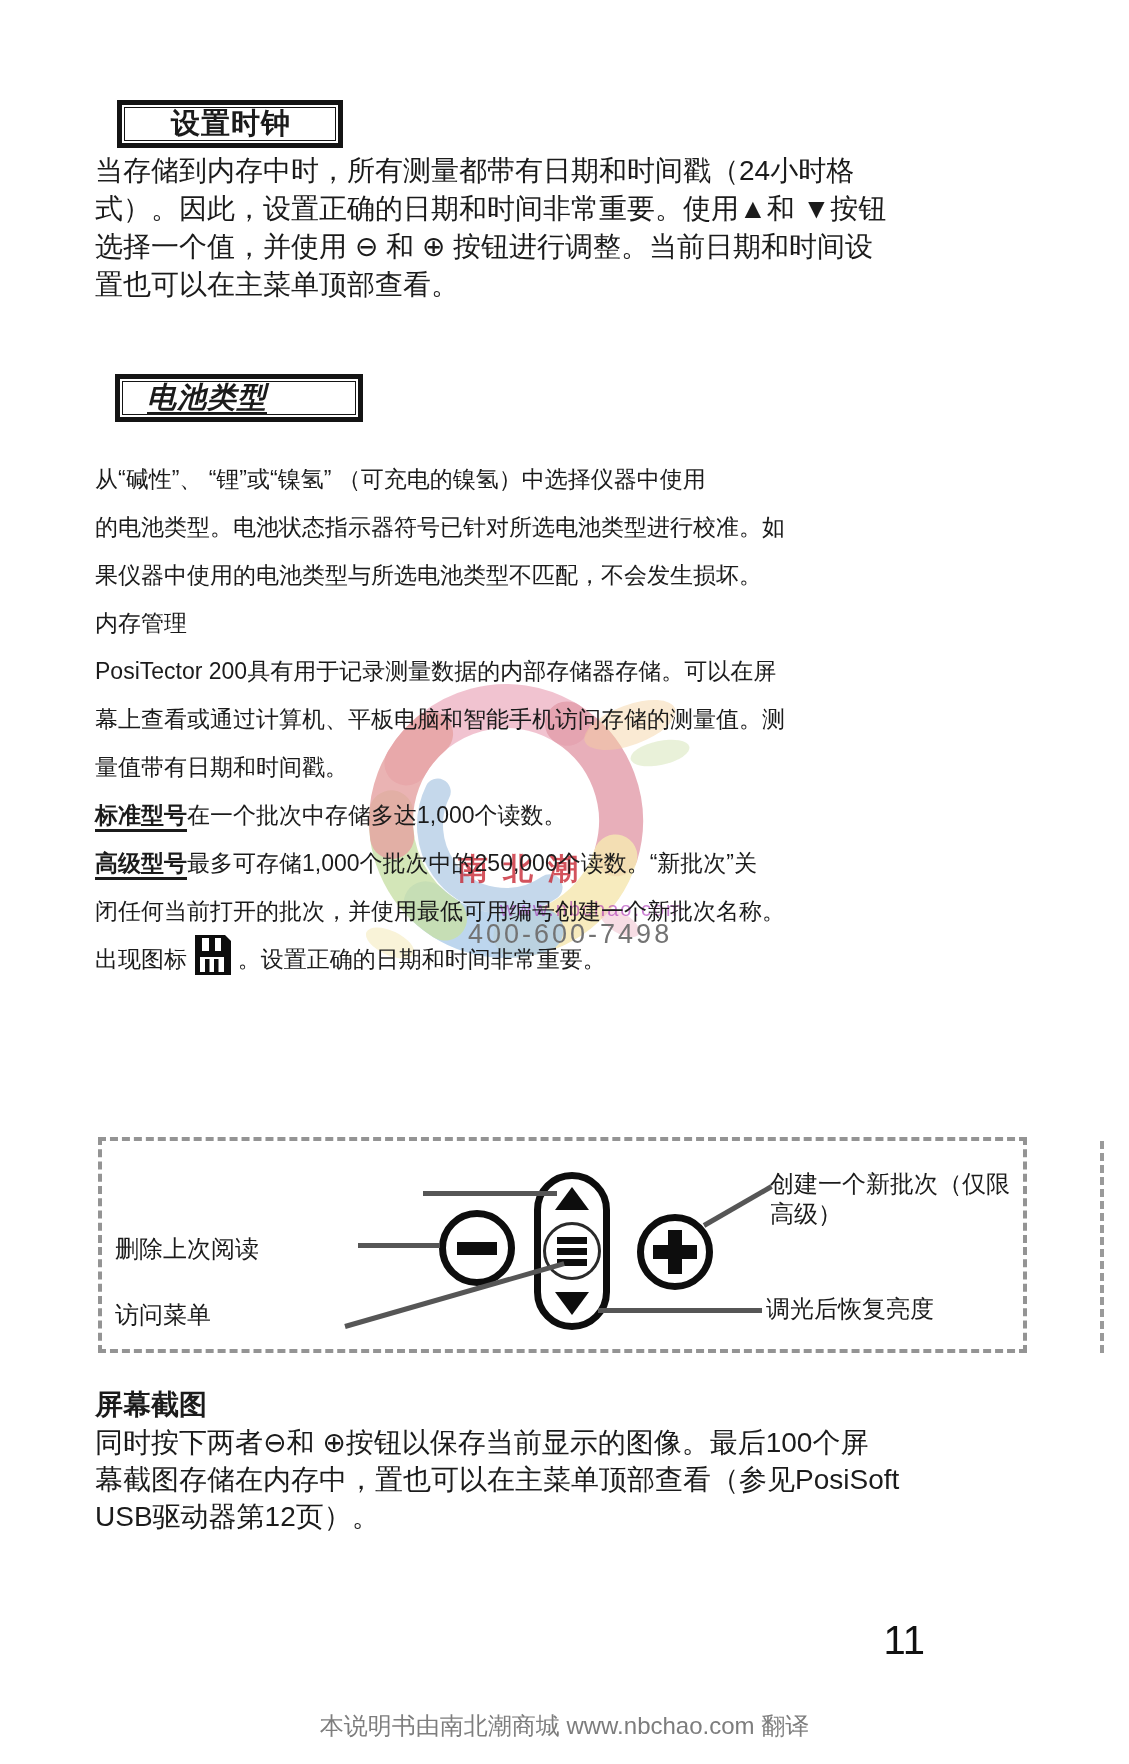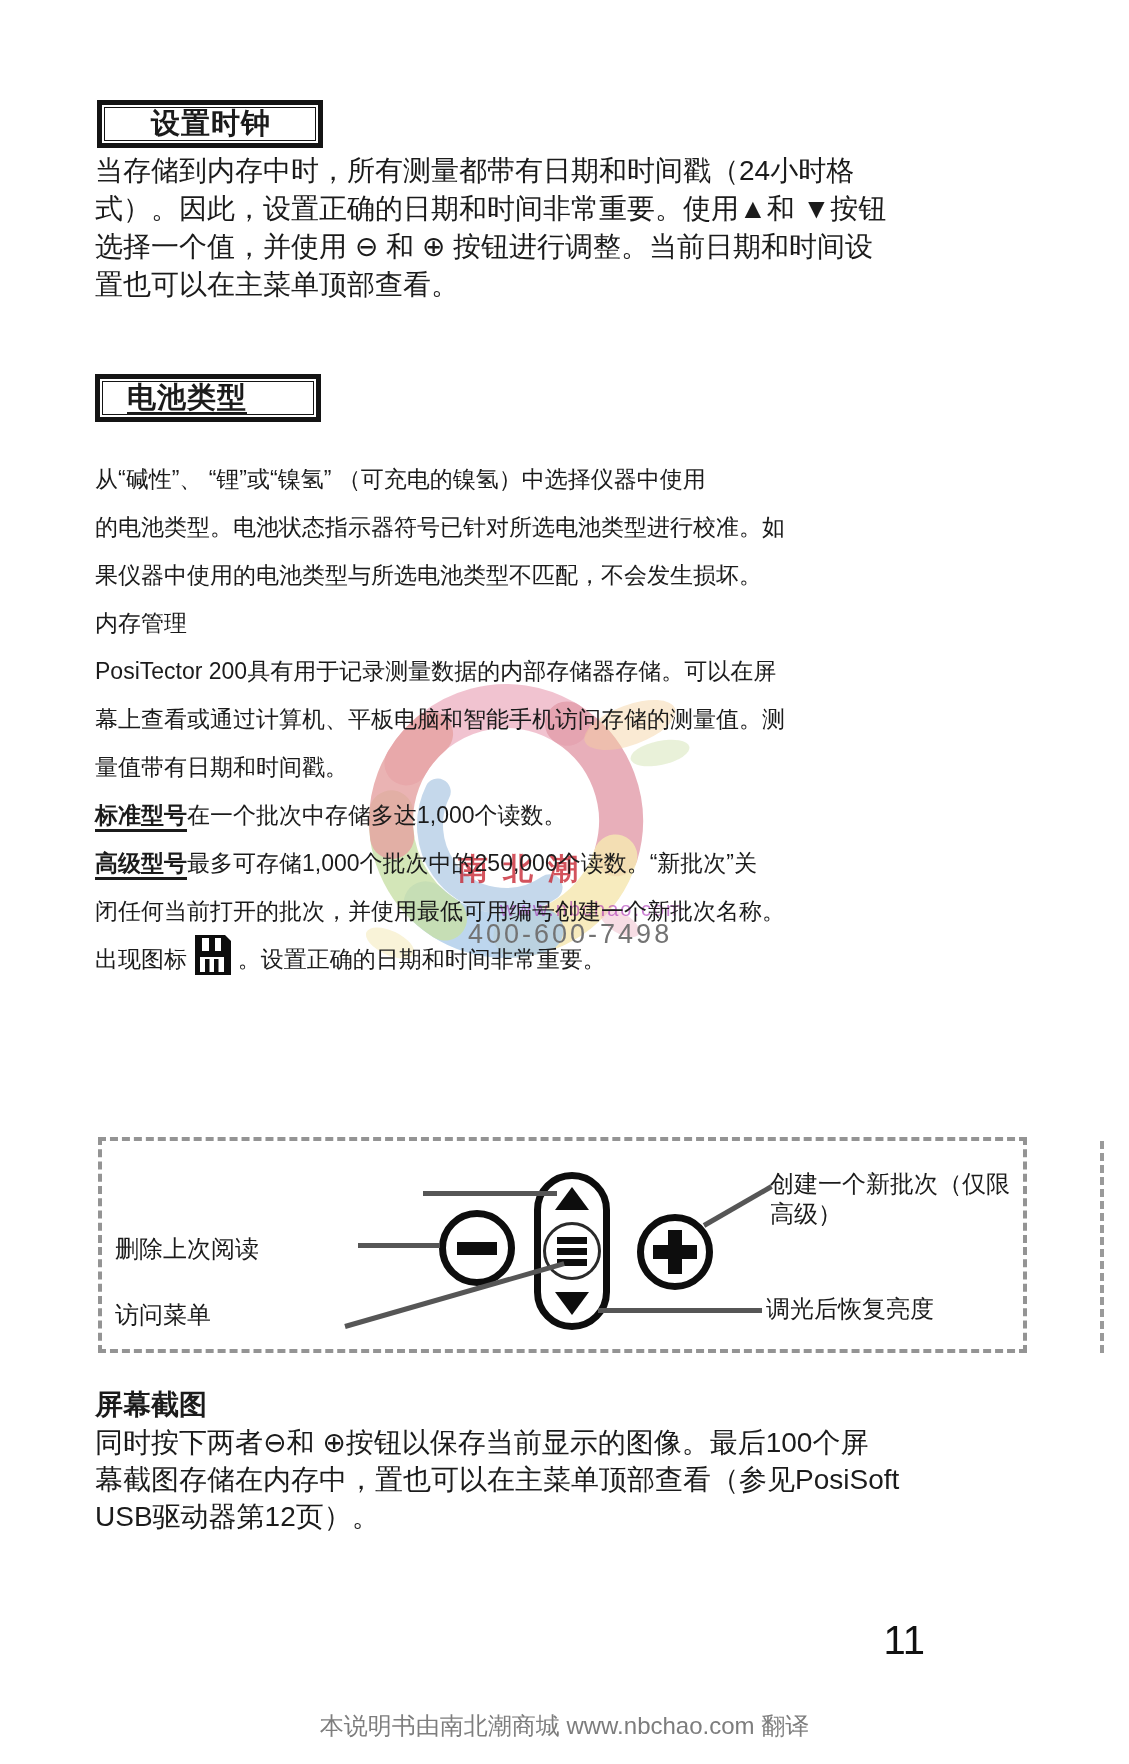--- a/index.html
+++ b/index.html
@@ -2,26 +2,26 @@
 <html><head>
 <meta charset="utf-8">
 <style>
   html,body{margin:0;padding:0;}
   body{
     width:1129px;height:1764px;position:relative;background:#ffffff;
     font-family:"Liberation Sans","DejaVu Sans",sans-serif;color:#1b1b1b;
     overflow:hidden;
   }
   
-  .hbox{position:absolute;border:5px solid #141414;background:#fff;box-sizing:border-box;padding:2px;z-index:2;}
+  .hbox{position:absolute;border:5px solid #141414;background:#fff;box-sizing:border-box;padding:2px;z-index:2;margin-left:20px;}
   .hbox-inner{border:1.5px solid #141414;height:100%;box-sizing:border-box;display:flex;align-items:center;
     font-weight:bold;font-size:29px;letter-spacing:1px;}
   #clock-box{left:97px;top:100px;width:226px;height:48px;}
   #clock-box .hbox-inner{padding-left:46px;}
-  #battery-box{left:95px;top:374px;width:226px;height:48px;}
+  #battery-box{left:95px;top:374px;width:248px;height:48px;font-style:italic;}
   #battery-box .hbox-inner{padding-left:24px;}
   .u{text-decoration:underline;text-decoration-thickness:2.5px;text-underline-offset:5px;}
   
   .para{position:absolute;white-space:pre-line;z-index:2;}
   #clock-body{left:95px;top:152px;width:1010px;font-size:28px;line-height:38px;}
   #battery-body{left:95px;top:455px;width:1010px;font-size:23px;line-height:48px;}
   .runin{font-weight:bold;text-decoration:underline;text-decoration-thickness:3px;text-underline-offset:6px;}
   #shot-title{left:95px;top:1386px;font-size:28px;font-weight:bold;position:absolute;z-index:2;}
   #shot-body{left:95px;top:1424px;width:1010px;font-size:28px;line-height:37px;}
   .save-svg{vertical-align:-8px;}

